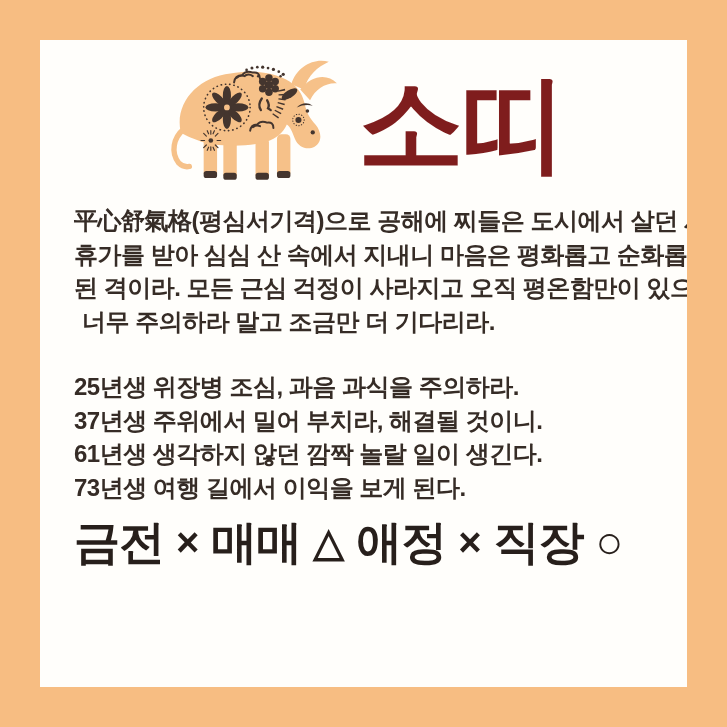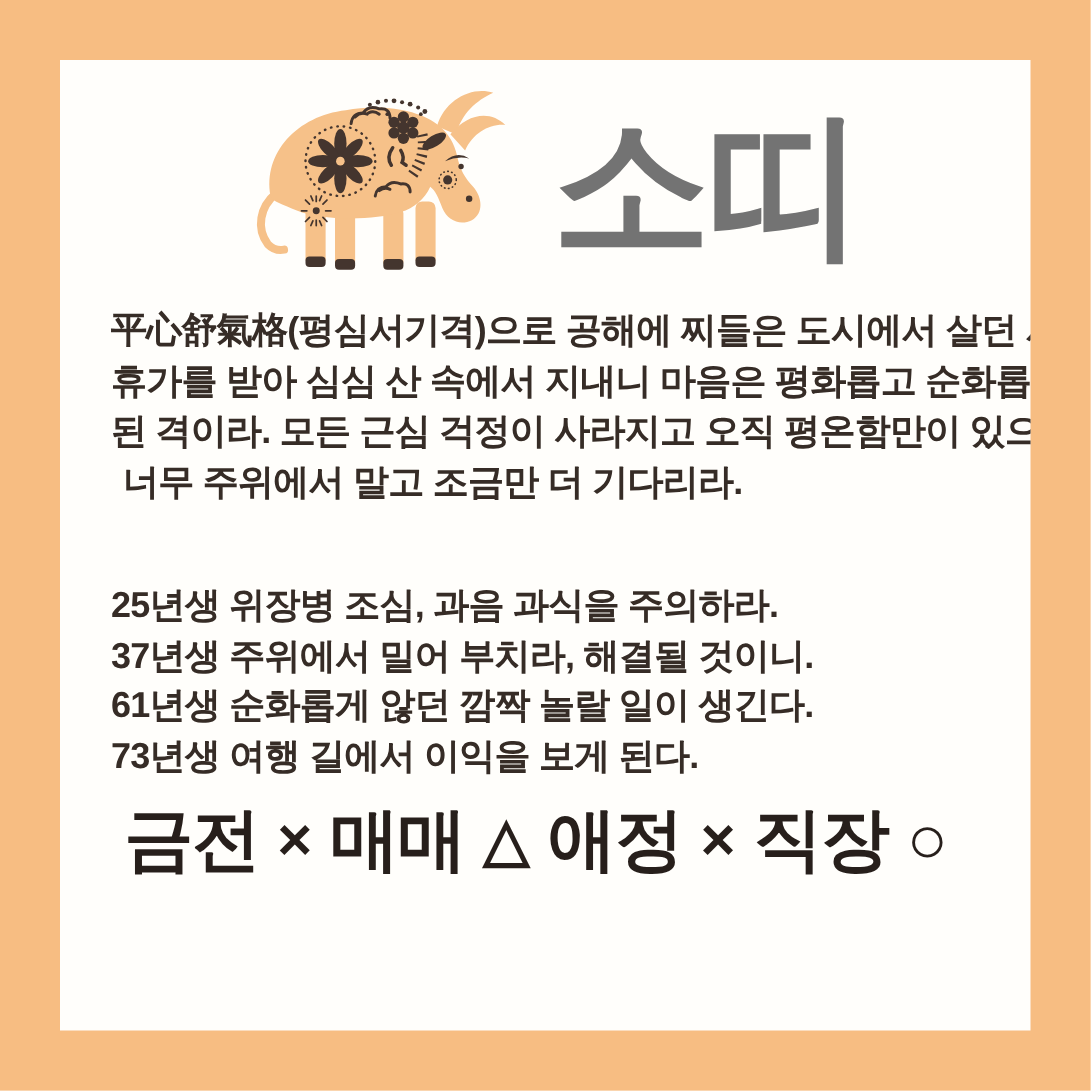--- a/index.html
+++ b/index.html
@@ -27,42 +27,41 @@
     align-items: center;
     height: 152px;
   }
   .ox-svg {
     margin-left: 92px;
     flex: 0 0 auto;
   }
   .title {
     font-size: 106px;
     font-weight: 900;
-    color: #737373;
+    color: #7f1d1d;
     letter-spacing: -3px;
     line-height: 1;
-    margin: -10px 0 0 14px;
+    margin: -10px 0 0 4px;
     white-space: nowrap;
     text-align: right;
   }
   .fortune { margin-top: 0; }
   .fortune p, .yearly p {
     margin: 0;
     font-size: 24px;
     font-weight: 700;
     color: #362C26;
     line-height: 33.5px;
     letter-spacing: -0.5px;
     white-space: nowrap;
   }
   .fortune p.indent { padding-left: 8px; }
-  .yearly { margin-top: 49px; }
+  .yearly { margin-top: 32px; }
   .ratings {
     margin-top: 8px;
-    text-align: center;
     white-space: nowrap;
     color: #271F1B;
   }
   .r-label {
     font-size: 46px;
     font-weight: 900;
     letter-spacing: -1px;
   }
   .r-mark {
     font-size: 40px;
@@ -177,27 +176,27 @@
                    M47.5,106.5 l-1.5,3.5 M52.5,106.5 l1.5,3.5" fill="none"></path>
         </g>
       </svg>
       <h1 class="title">소띠</h1>
     </div>
 
     <div class="fortune">
       <p>平心舒氣格(평심서기격)으로 공해에 찌들은 도시에서 살던 사람이</p>
       <p>휴가를 받아 심심 산 속에서 지내니 마음은 평화롭고 순화롭게</p>
       <p>된 격이라. 모든 근심 걱정이 사라지고 오직 평온함만이 있으리니</p>
-      <p class="indent">너무 주위에서 말고 조금만 더 기다리라.</p>
+      <p class="indent">너무 주의하라 말고 조금만 더 기다리라.</p>
     </div>
 
     <div class="yearly">
       <p>25년생 위장병 조심, 과음 과식을 주의하라.</p>
       <p>37년생 주위에서 밀어 부치라, 해결될 것이니.</p>
-      <p>61년생 순화롭게 않던 깜짝 놀랄 일이 생긴다.</p>
+      <p>61년생 생각하지 않던 깜짝 놀랄 일이 생긴다.</p>
       <p>73년생 여행 길에서 이익을 보게 된다.</p>
     </div>
 
     <div class="ratings">
       <span class="r-label">금전</span><span class="r-mark">×</span><span class="r-label">매매</span><span class="r-mark">△</span><span class="r-label">애정</span><span class="r-mark">×</span><span class="r-label">직장</span><span class="r-mark circle">○</span>
     </div>
 
   </div>
 </div>
 

